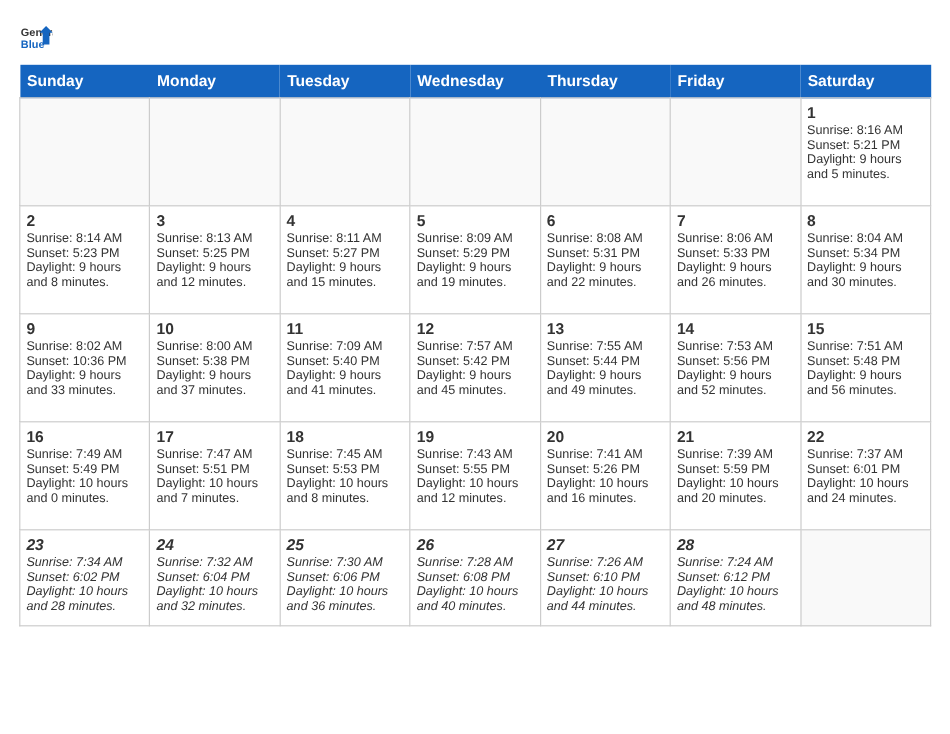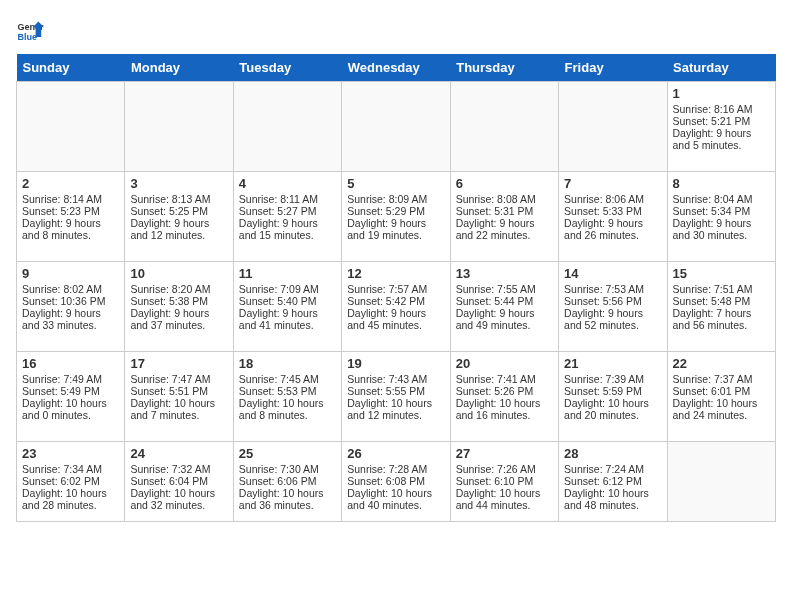--- a/index.html
+++ b/index.html
@@ -63,20 +63,21 @@
       font-weight: bold;
       font-size: 13px;
       display: block;
       margin-bottom: 2px;
     }
     .empty-cell {
       background: #f9f9f9;
     }
     tr:last-child td {
       height: 80px;
+      font-style: italic;
     }
   </style>
 </head>
 <body>
 
 <div class="header-area">
   <div class="logo">
     <svg class="logo-icon" viewBox="0 0 40 40">
       <text x="2" y="20" font-size="13" font-weight="bold" fill="#333">General</text>
       <text x="2" y="34" font-size="13" font-weight="bold" fill="#1565c0">Blue</text>
@@ -166,21 +167,21 @@
       </tr>
       <tr>
         <td>
           <span class="day-num">9</span>
           <div>Sunrise: 8:02 AM</div>
           <div>Sunset: 10:36 PM</div>
           <div>Daylight: 9 hours and 33 minutes.</div>
         </td>
         <td>
           <span class="day-num">10</span>
-          <div>Sunrise: 8:20 AM</div>
+          <div>Sunrise: 8:00 AM</div>
           <div>Sunset: 5:38 PM</div>
           <div>Daylight: 9 hours and 37 minutes.</div>
         </td>
         <td>
           <span class="day-num">11</span>
           <div>Sunrise: 7:09 AM</div>
           <div>Sunset: 5:40 PM</div>
           <div>Daylight: 9 hours and 41 minutes.</div>
         </td>
         <td>
@@ -198,21 +199,21 @@
         <td>
           <span class="day-num">14</span>
           <div>Sunrise: 7:53 AM</div>
           <div>Sunset: 5:56 PM</div>
           <div>Daylight: 9 hours and 52 minutes.</div>
         </td>
         <td>
           <span class="day-num">15</span>
           <div>Sunrise: 7:51 AM</div>
           <div>Sunset: 5:48 PM</div>
-          <div>Daylight: 7 hours and 56 minutes.</div>
+          <div>Daylight: 9 hours and 56 minutes.</div>
         </td>
       </tr>
       <tr>
         <td>
           <span class="day-num">16</span>
           <div>Sunrise: 7:49 AM</div>
           <div>Sunset: 5:49 PM</div>
           <div>Daylight: 10 hours and 0 minutes.</div>
         </td>
         <td>

